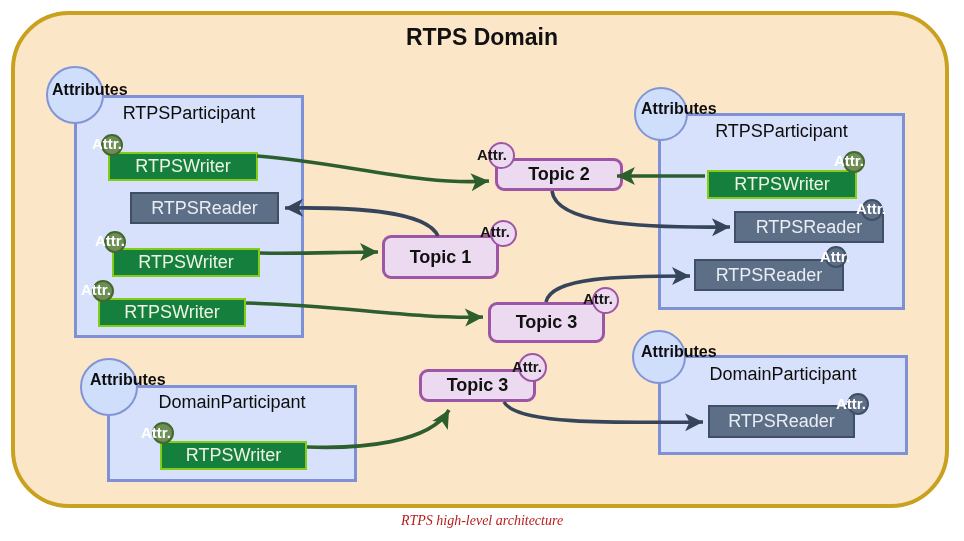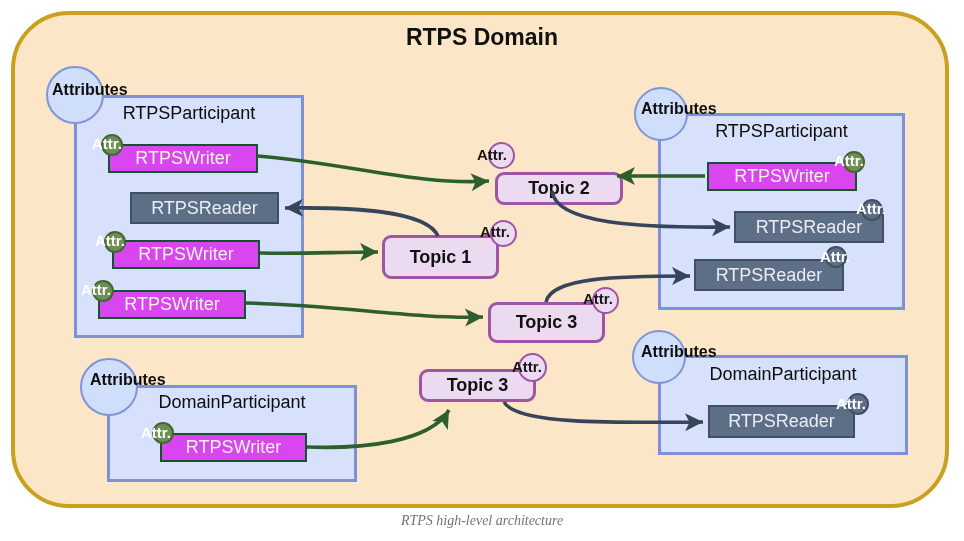--- a/index.html
+++ b/index.html
@@ -5,36 +5,36 @@
   html,body{margin:0;padding:0;background:#ffffff;}
   #canvas{position:relative;width:964px;height:541px;background:#ffffff;overflow:hidden;
           font-family:"Liberation Sans",sans-serif;}
   .abs{position:absolute;}
   .domain{background:#fce6c8;border:4px solid #c9a11f;border-radius:58px;box-sizing:border-box;z-index:1;}
   .domain-title{font-size:23px;font-weight:bold;color:#111;text-align:center;z-index:2;}
   .participant{background:#d8e1fb;border:3px solid #7e90d6;box-sizing:border-box;z-index:2;}
   .ptitle{font-size:18px;font-weight:normal;color:#0d0d0d;text-align:center;z-index:3;}
   .node{box-sizing:border-box;display:flex;align-items:center;justify-content:center;
         font-size:18px;z-index:3;}
-  .writer{background:#d946ef;border:2px solid #14532d;color:#eef3e2;}
+  .writer{background:#15803d;border:2px solid #84cc16;color:#eef3e2;margin-top:8px;}
   .reader{background:#5d6e87;border:2px solid #414f63;color:#e9edf4;}
   .topic{background:#ecdaf0;border:3px solid #9e55a5;border-radius:9px;box-sizing:border-box;
          display:flex;align-items:center;justify-content:center;
          font-size:18px;font-weight:bold;color:#111;z-index:3;}
   .circle{border-radius:50%;box-sizing:border-box;z-index:4;}
   .attributes-circle{background:#cfdefa;border:2px solid #8195d6;}
   .badge-writer{background:#6d8e55;border:2px solid #45672f;}
   .badge-reader{background:#5d6e87;border:2px solid #414f63;}
   .badge-topic{background:#ecdaf0;border:2px solid #9e55a5;}
   .attributes-label{font-size:16px;font-weight:bold;color:#0d0d0d;z-index:5;white-space:nowrap;margin-left:28px;}
   .attr-label{font-size:15px;font-weight:bold;z-index:5;white-space:nowrap;}
   .attr-light{color:#ffffff;}
   .attr-dark{color:#161616;}
   #arrows{position:absolute;left:0;top:0;z-index:3;pointer-events:none;}
-  .caption{font-family:"Liberation Serif",serif;font-style:italic;font-size:14px;color:#737373;
+  .caption{font-family:"Liberation Serif",serif;font-style:italic;font-size:14px;color:#b91c1c;
            text-align:center;z-index:2;}
   .watermark{font-size:16px;color:#b3b3b3;text-align:right;z-index:2;white-space:nowrap;}
 </style>
 </head>
 <body>
 
 <div id="canvas">
 
   <div class="abs domain" style="left:11px;top:11px;width:938px;height:497px;"></div>
   <div class="abs domain-title" style="left:0;top:24px;width:964px;">RTPS Domain</div>
@@ -77,21 +77,21 @@
   <div class="abs node writer" style="left:160px;top:433px;width:147px;height:29px;">
       <span>RTPSWriter</span>
     </div>
   <div class="abs node reader" style="left:708px;top:405px;width:147px;height:33px;">
       <span>RTPSReader</span>
     </div>
 
   <div class="abs topic" style="left:382px;top:235px;width:117px;height:44px;">
       <span>Topic 1</span>
     </div>
-  <div class="abs topic" style="left:495px;top:158px;width:128px;height:33px;margin-top:14px;">
+  <div class="abs topic" style="left:495px;top:158px;width:128px;height:33px;">
       <span>Topic 2</span>
     </div>
   <div class="abs topic" style="left:488px;top:302px;width:117px;height:41px;">
       <span>Topic 3</span>
     </div>
   <div class="abs topic" style="left:419px;top:369px;width:117px;height:33px;">
       <span>Topic 3</span>
     </div>
 
   <svg id="arrows" width="964" height="541" viewBox="0 0 964 541">

